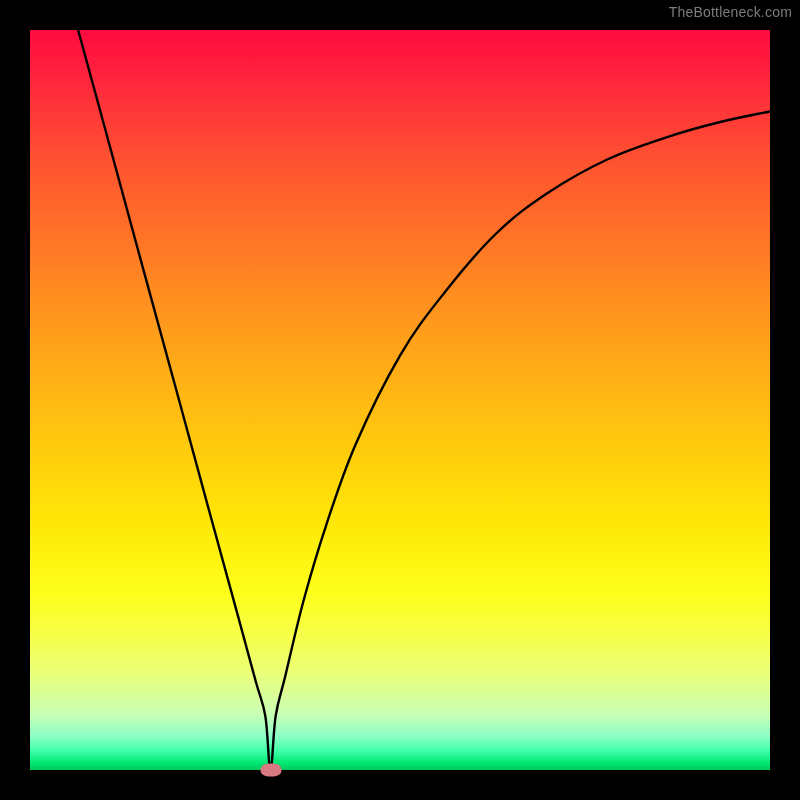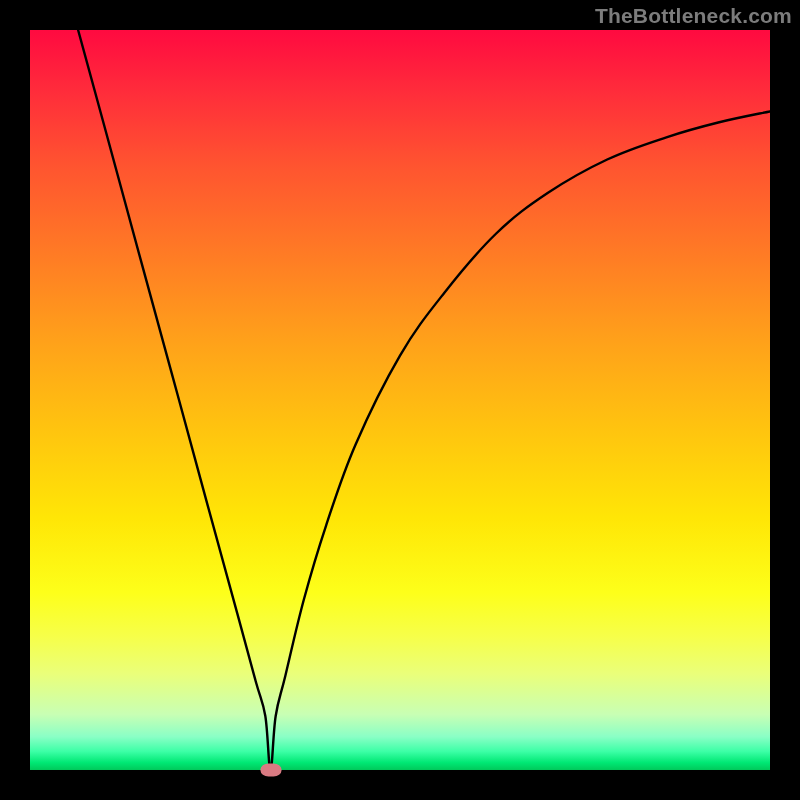--- a/index.html
+++ b/index.html
@@ -47,22 +47,22 @@
     top: 0;
     width: 740px;
     height: 740px;
     pointer-events: none;
   }
   .watermark {
     position: absolute;
     top: 4px;
     right: 8px;
     color: #7c7c7c;
-    font-size: 21px;
-    font-weight: 700;
+    font-size: 14px;
+    font-weight: 400;
     letter-spacing: 0.2px;
     user-select: none;
     margin-left: 28px;
   }
   .pink-dot {
     position: absolute;
     width: 21px;
     height: 13px;
     border-radius: 8px / 6px;
     background: #d97a82;

